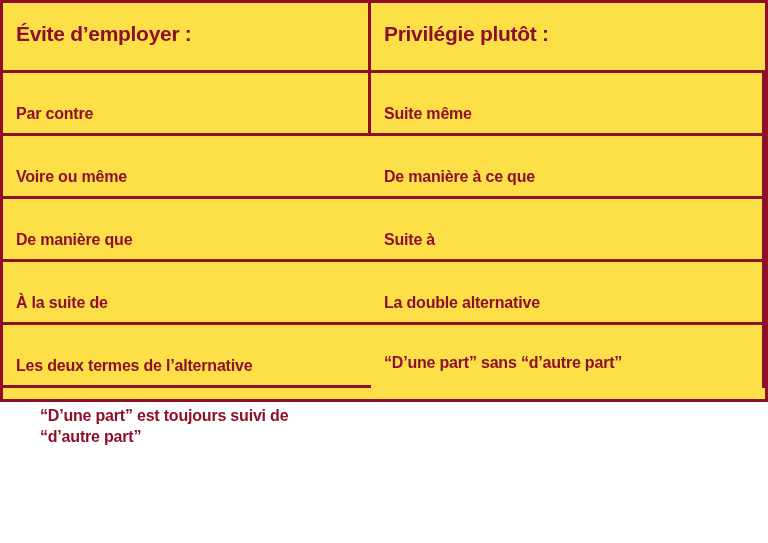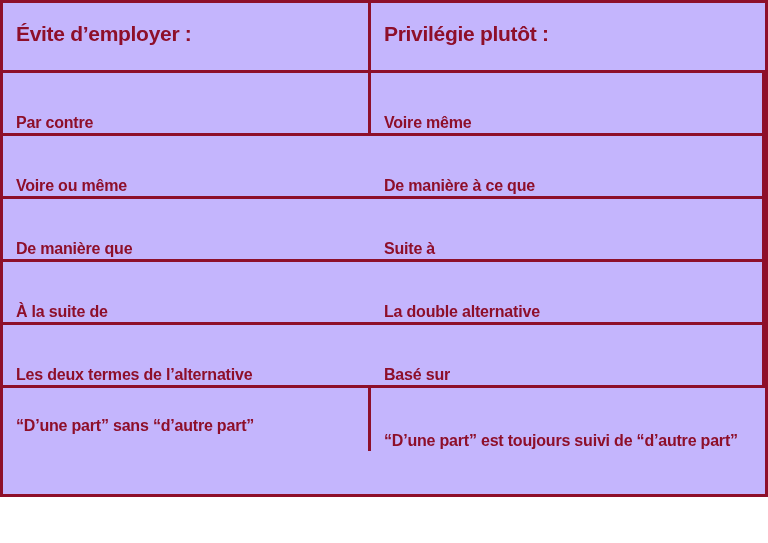--- a/index.html
+++ b/index.html
@@ -11,27 +11,27 @@
       width: 768px;
       height: 543px;
       overflow: hidden;
       font-family: "Liberation Sans", "DejaVu Sans", sans-serif;
     }
     .table {
       position: absolute;
       left: 0;
       top: 0;
       width: 768px;
-      height: 497px;
+      height: 402px;
       box-sizing: border-box;
       border: 3px solid #8e0f2a;
       display: grid;
       grid-template-columns: 368px 1fr;
       grid-template-rows: 70px 63px 63px 63px 63px 63px 63px 1fr;
-      background: #c4b5fd;
+      background: #fde047;
     }
     .cell {
       box-sizing: border-box;
       border-bottom: 3px solid #8e0f2a;
       display: flex;
       align-items: center;
       padding: 0 12px 0 13px;
       color: #8e0f2a;
       font-weight: bold;
       font-size: 16px;
@@ -44,50 +44,51 @@
     .cell.last {
       border-bottom: none;
     }
     .cell.header {
       font-size: 21px;
       letter-spacing: -0.3px;
       align-items: flex-start;
       padding-top: 20px;
     }
     .cell.body {
-      align-items: flex-end;
+      align-items: center;
       padding-top: 20px;
     }
     .cell.lastrow {
       align-items: center;
       padding-top: 12px;
     }
     .cell.lastrow.right {
-      align-items: flex-end;
+      align-items: center;
       padding-top: 12px;
       padding-right: 20px;
+      margin-left: 24px;
     }
   </style>
 </head>
 <body>
 
 <div class="table">
   <div class="cell left header">
     <span>Évite d’employer :</span>
   </div>
   <div class="cell right header">
     <span>Privilégie plutôt :</span>
   </div>
 
   <div class="cell left body">
     <span>Par contre</span>
   </div>
 
   <div class="cell left body">
-    <span>Voire même</span>
+    <span>Suite même</span>
   </div>
   <div class="cell right body">
     <span>Voire ou même</span>
   </div>
 
   <div class="cell left body">
     <span>De manière à ce que</span>
   </div>
   <div class="cell right body">
     <span>De manière que</span>
@@ -100,23 +101,20 @@
     <span>À la suite de</span>
   </div>
 
   <div class="cell left body">
     <span>La double alternative</span>
   </div>
   <div class="cell right body">
     <span>Les deux termes de l’alternative</span>
   </div>
 
-  <div class="cell left body">
-    <span>Basé sur</span>
-  </div>
 
   <div class="cell left body lastrow last">
     <span>“D’une part” sans “d’autre part”</span>
   </div>
   <div class="cell right body lastrow last">
     <span>“D’une part” est toujours suivi de “d’autre part”</span>
   </div>
 </div>
 
 </body></html>

